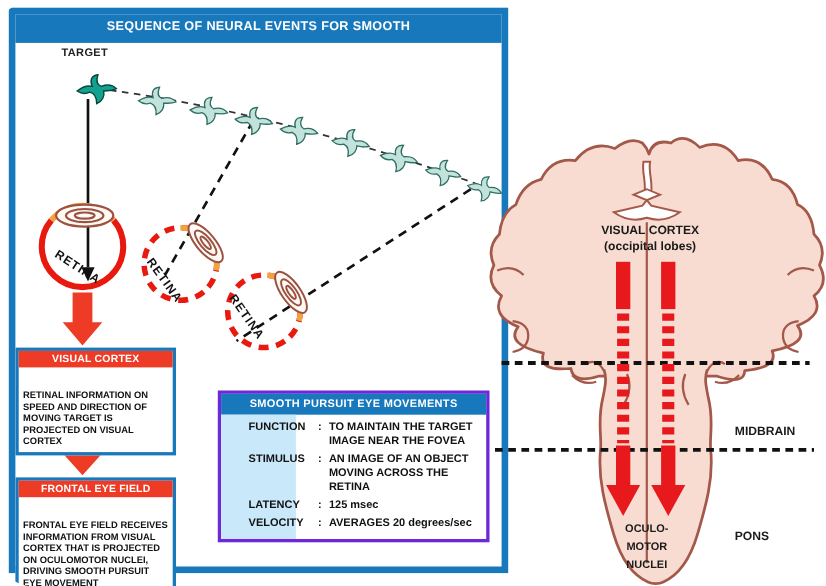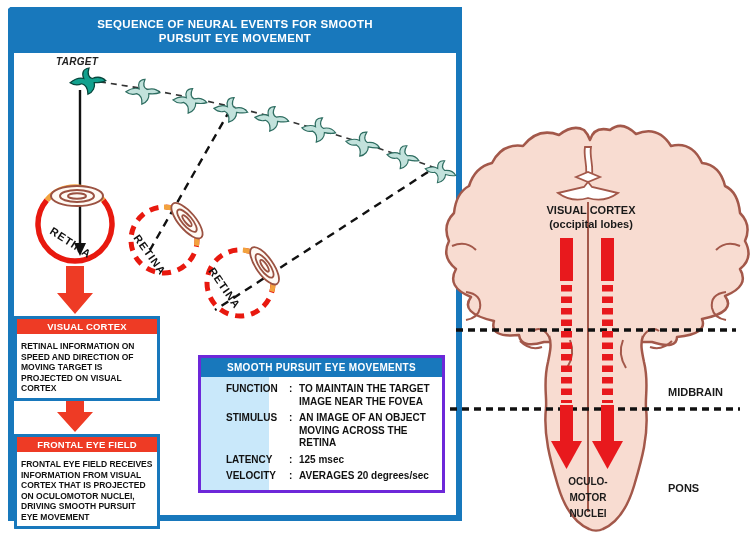--- a/index.html
+++ b/index.html
@@ -8,21 +8,21 @@
   
   .panel{position:absolute;left:8px;top:7px;width:454px;height:514px;
          border:6px solid #1878bc;background:#fff;box-sizing:border-box;}
   .panel-title{background:#1878bc;color:#fff;text-align:center;font-weight:bold;
                font-size:11.5px;line-height:14px;padding:4px 0 8px;letter-spacing:.3px;}
   .small-label{position:absolute;font-weight:bold;font-size:10px;color:#222;letter-spacing:.3px;}
   
   .flowbox{position:absolute;width:146px;border:3px solid #1878bc;background:#fff;box-sizing:border-box;}
   .flowbox .hd{background:#ee3b25;color:#fff;font-weight:bold;font-size:9.5px;
                text-align:center;padding:2px 0;letter-spacing:.2px;}
-  .flowbox .bd{padding:7px 4px 4px;font-weight:bold;font-size:8.5px;line-height:10.5px;color:#111;}
+  .flowbox .bd{padding:20px 4px 4px;font-weight:bold;font-size:8.5px;line-height:10.5px;color:#111;}
   
   .sp-table{position:absolute;left:198px;top:355px;width:247px;border:3px solid #6d28d9;
             background:#fff;box-sizing:border-box;}
   .sp-table .hd{background:#1878bc;color:#fff;font-weight:bold;font-size:10px;
                 text-align:center;padding:4px 0;letter-spacing:.3px;}
   .sp-table .body{position:relative;padding:4px 0 5px;}
   .sp-table .lcol{position:absolute;left:0;top:0;bottom:0;width:68px;background:#c9e8fa;}
   .sp-row{position:relative;display:flex;padding:2px 0;margin-left:20px;}
   .sp-row .lab{width:63px;padding-left:5px;font-weight:bold;font-size:10px;color:#111;flex:none;}
   .sp-row .col{width:10px;font-weight:bold;font-size:10px;color:#111;flex:none;}
@@ -38,21 +38,20 @@
                   font-weight:bold;font-size:11px;fill:#111;letter-spacing:1px;}
 </style>
 </head>
 <body>
 
 <div class="stage">
 
   <div class="panel">
     <div class="panel-title">
       <div>SEQUENCE OF NEURAL EVENTS FOR SMOOTH</div>
-      <div>PURSUIT EYE MOVEMENT</div>
     </div>
   </div>
 
   <svg width="751" height="533" viewBox="0 0 751 533">
     <defs>
       <path id="bird" d="M2,14 C7,10 11,9 15,10 C13,5 14,1 20,0 C18,6 20,9 23,10
                         C28,8 33,9 36,12 C32,14 28,14 25,14 C26,18 24,23 19,25
                         C19,20 17,16 13,15 C9,17 5,16 2,14 Z"></path>
     </defs>
 
@@ -175,21 +174,21 @@
     </g>
 
     <text class="retina" transform="translate(49,233) rotate(33)">RETINA</text>
     <text class="retina" transform="translate(133,238) rotate(54)">RETINA</text>
     <text class="retina" transform="translate(208,271) rotate(55)">RETINA</text>
 
     <polygon fill="#ee3b25" points="66,266 84,266 84,293 93,293 75,314 57,293 66,293"></polygon>
     <polygon fill="#ee3b25" points="66,389 84,389 84,412 93,412 75,432 57,412 66,412"></polygon>
   </svg>
 
-  <div class="small-label" style="left:56px;top:56px;font-style:italic;">TARGET</div>
+  <div class="small-label" style="left:56px;top:43px;">TARGET</div>
 
   <div class="flowbox" style="left:14px;top:316px;">
     <div class="hd">VISUAL CORTEX</div>
     <div class="bd">RETINAL INFORMATION ON SPEED AND DIRECTION OF MOVING TARGET IS PROJECTED ON VISUAL CORTEX</div>
   </div>
 
   <div class="flowbox" style="left:14px;top:434px;">
     <div class="hd">FRONTAL EYE FIELD</div>
     <div class="bd">FRONTAL EYE FIELD RECEIVES INFORMATION FROM VISUAL CORTEX THAT IS PROJECTED ON OCULOMOTOR NUCLEI, DRIVING SMOOTH PURSUIT EYE MOVEMENT</div>
   </div>

